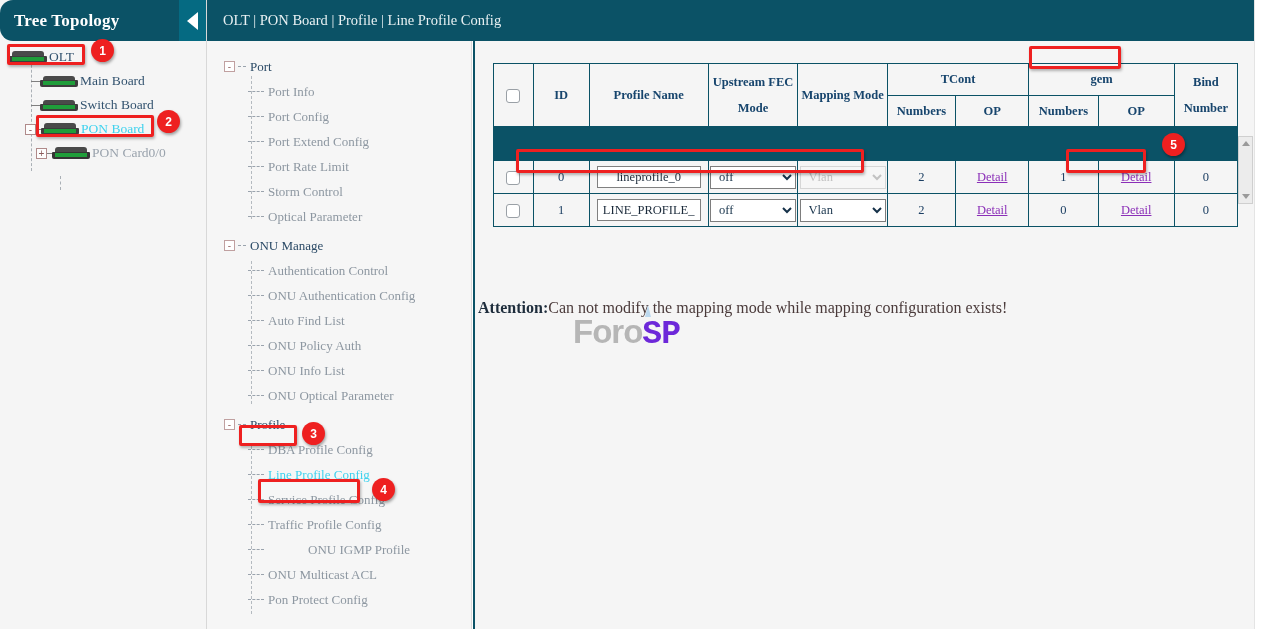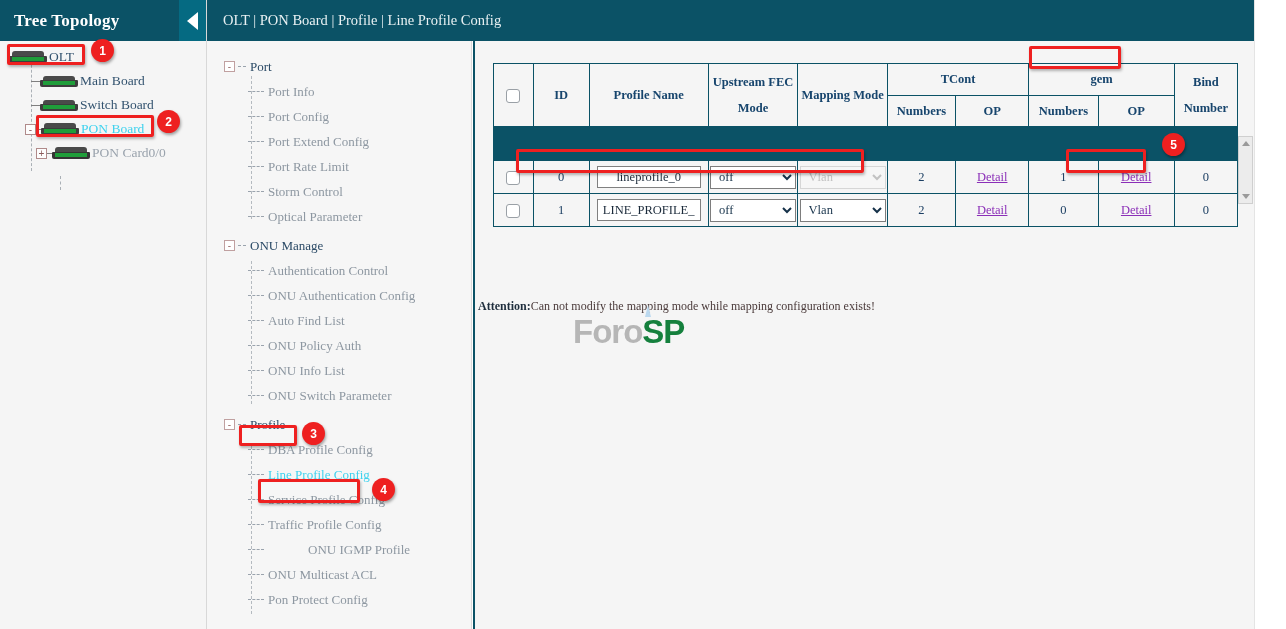--- a/index.html
+++ b/index.html
@@ -23,20 +23,21 @@
     width: 207px; height: 629px;
     background: #f5f5f5;
     border-right: 1px solid #d8d8d8;
   }
   .tree-header {
     position: relative;
     height: 41px;
     background: #0b5266;
     display: flex;
     align-items: center;
+    border-radius: 13px;
   }
   .tree-header-title {
     color: #ffffff;
     font-size: 17px;
     font-weight: bold;
     padding-left: 14px;
     letter-spacing: .2px;
     font-family: "Liberation Serif", serif;
   }
   .collapse-btn {
@@ -334,36 +335,36 @@
     height: 26px;
     padding: 0 14px;
     font-size: 13.5px;
     font-family: "Liberation Serif", serif;
     cursor: pointer;
   }
 
   .attention {
     position: absolute;
     left: 3px; top: 258px;
-    font-size: 12px;
+    font-size: 16px;
     color: #4a3a3a;
   }
   .attention b { color: #1e2d3c; }
 
   .watermark {
     position: absolute;
     left: 98px; top: 272px;
     font-family: "Liberation Sans", sans-serif;
     font-size: 33px;
     font-weight: bold;
     letter-spacing: -1px;
     user-select: none;
   }
   .watermark .a { color: #b6b6b6; }
-  .watermark .b { color: #15803d; }
+  .watermark .b { color: #6d28d9; font-family: Liberation Mono, monospace; }
   .watermark .dot {
     position: absolute;
     left: 72px; top: -8px;
     width: 6px; height: 12px;
     background: #bcd9ef;
     clip-path: polygon(50% 0%, 100% 100%, 0% 100%);
   }
 </style>
 </head>
 <body>
@@ -508,21 +509,21 @@
         <div class="mnode" style="padding-left:41px;">
           <span class="mdash"></span>
           <span class="mlbl">ONU Policy Auth</span>
         </div>
         <div class="mnode" style="padding-left:41px;">
           <span class="mdash"></span>
           <span class="mlbl">ONU Info List</span>
         </div>
         <div class="mnode" style="padding-left:41px;">
           <span class="mdash"></span>
-          <span class="mlbl">ONU Switch Parameter</span>
+          <span class="mlbl">ONU Optical Parameter</span>
         </div>
 
         <div class="mnode group" style="padding-left:17px; margin-top:4px;">
           <span class="mexp">-</span>
           <span class="mdash" style="width:8px;"></span>
           <span class="mlbl">Profile</span>
         </div>
         <div class="mnode" style="padding-left:41px;">
           <span class="mdash"></span>
           <span class="mlbl">DBA Profile Config</span>

